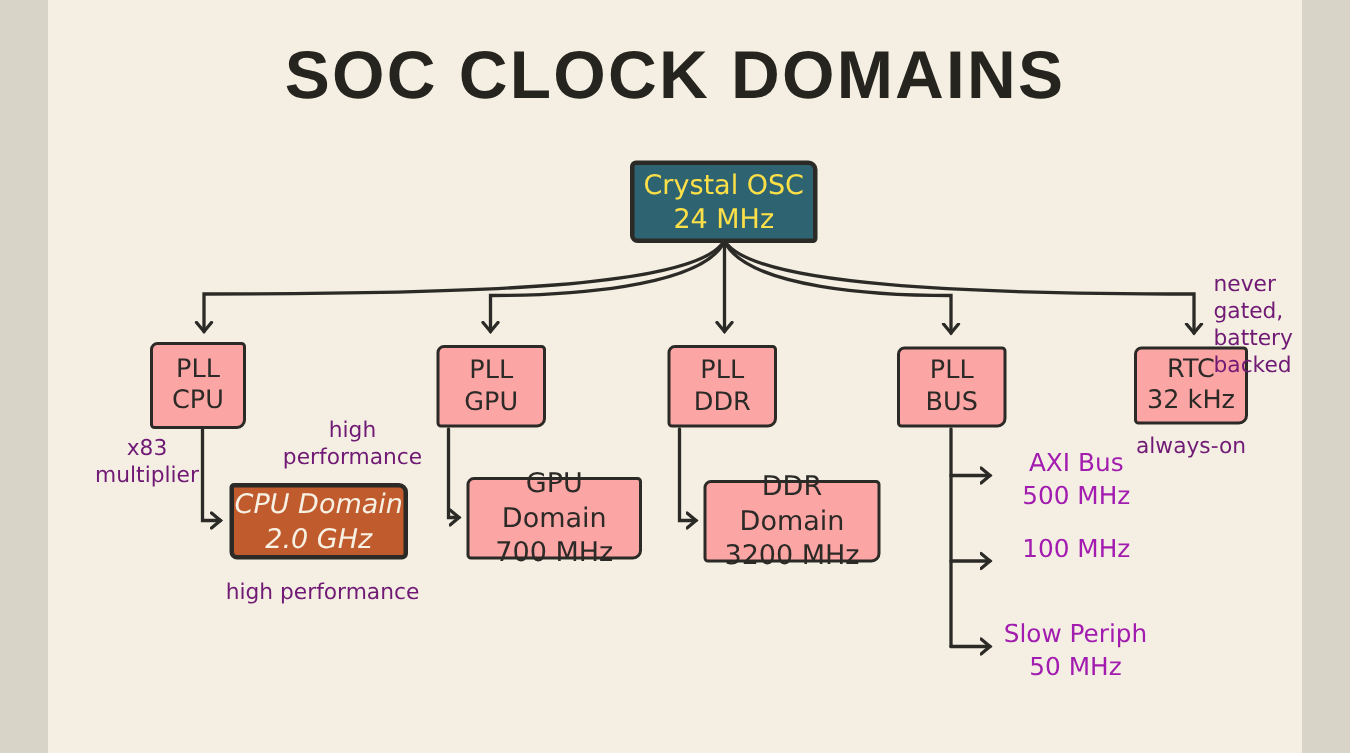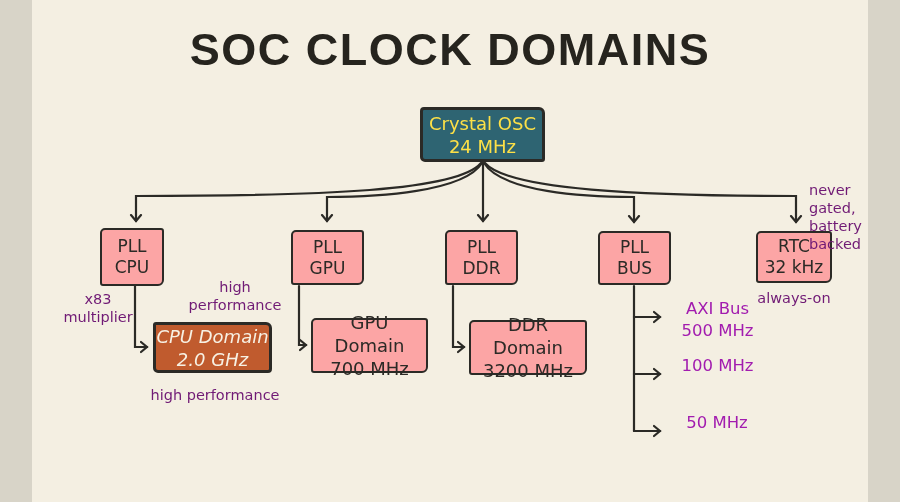--- a/index.html
+++ b/index.html
@@ -117,20 +117,21 @@
   <div class="buslabel" style="left:638px;top:298px;width:95px;">
     <div>AXI Bus</div>
     <div>500 MHz</div>
   </div>
 
   <div class="buslabel" style="left:638px;top:355px;width:95px;">
     <div>100 MHz</div>
   </div>
 
   <div class="buslabel" style="left:630px;top:412px;width:110px;">
+    <div>Slow Periph</div>
     <div>50 MHz</div>
   </div>
 
   <div class="note" style="left:777px;top:181px;">
     <div>never gated,</div>
     <div>battery backed</div>
   </div>
 
   <div class="note center" style="left:722px;top:289px;width:80px;">always-on</div>
 

